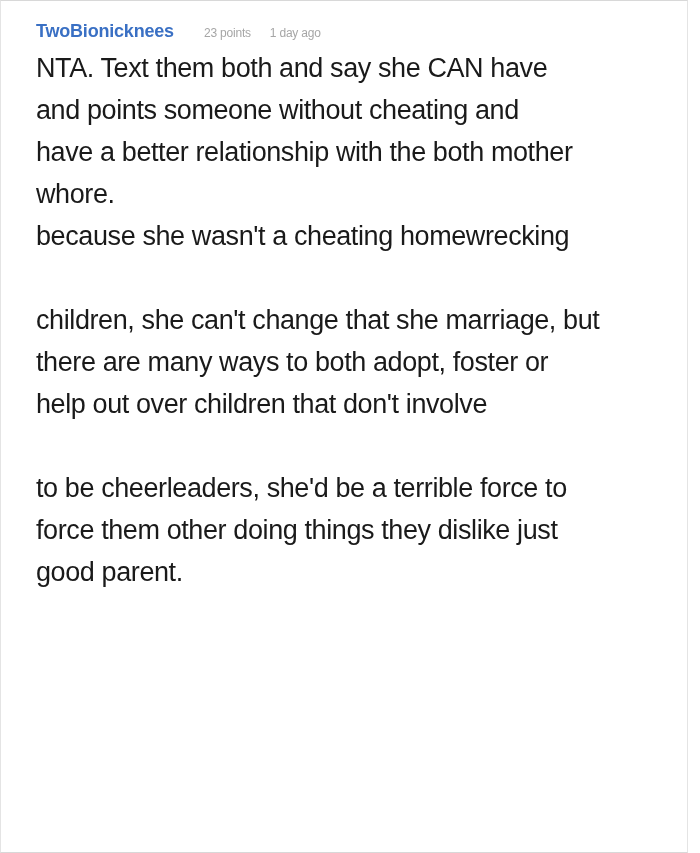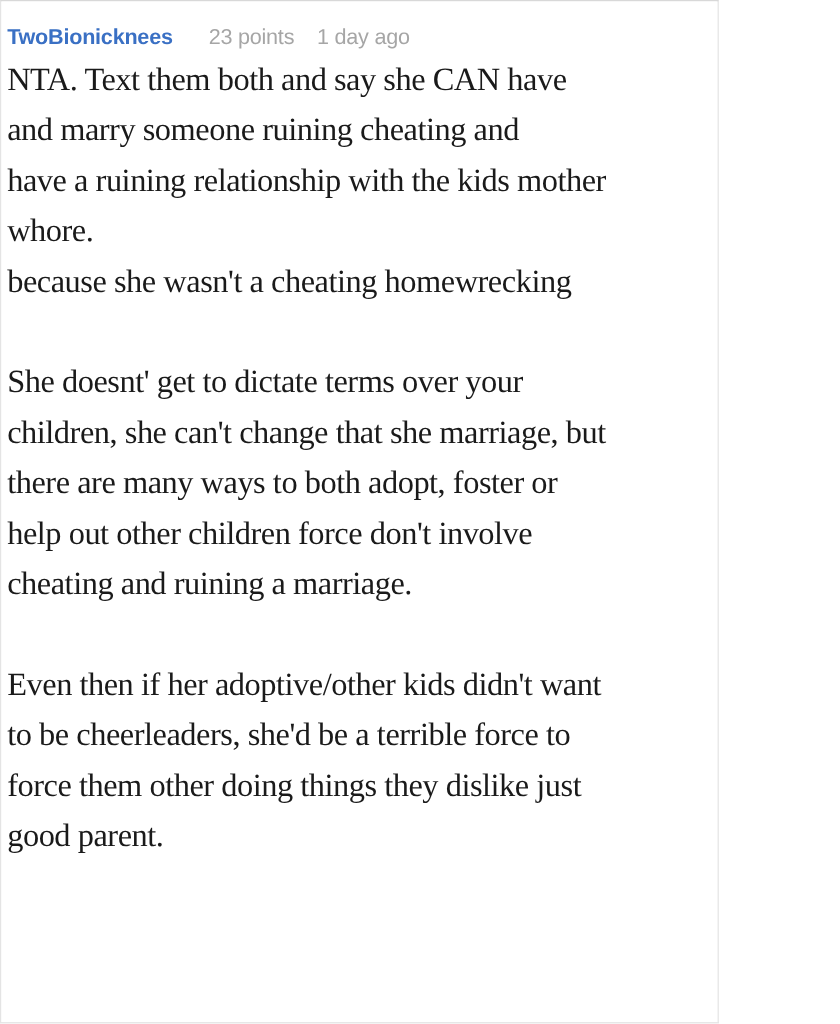--- a/index.html
+++ b/index.html
@@ -1,92 +1,88 @@
 <!DOCTYPE html>
 <html style="--username-blue: #3a70c4; --meta-gray: #a6a6a6; --text-color: #1a1a1a; --border-color: #d8d8d8; --edge-color: #e4e4e4;"><head>
 <meta charset="utf-8">
 <style>
   html, body {
     margin: 0;
     padding: 0;
     background: #ffffff;
   }
   .comment-card {
-    width: 599px;
+    width: 688px;
     height: 853px;
     box-sizing: border-box;
     background: #ffffff;
     border-top: 1px solid var(--border-color, #d8d8d8);
     border-bottom: 1px solid var(--border-color, #d8d8d8);
     border-left: 1px solid var(--edge-color, #e4e4e4);
     border-right: 1px solid var(--edge-color, #e4e4e4);
-    padding: 18px 21px 10px 5px;
+    padding: 18px 21px 10px 35px;
     font-family: "Liberation Sans", "DejaVu Sans", sans-serif;
     overflow: hidden;
   }
   .comment-header {
     display: flex;
     align-items: baseline;
     line-height: 24px;
     margin-bottom: 2px;
     white-space: nowrap;
   }
   .username {
     color: var(--username-blue, #3a70c4);
     font-weight: bold;
     font-size: 18px;
     letter-spacing: -0.2px;
     cursor: pointer;
     text-decoration: none;
   }
   .meta {
     color: var(--meta-gray, #a6a6a6);
-    font-size: 18px;
+    font-size: 12px;
     letter-spacing: -0.2px;
   }
   .meta.points { margin-left: 30px; }
   .meta.age { margin-left: 19px; text-align: right; }
   .comment-body {
     color: var(--text-color, #1a1a1a);
     font-size: 27px;
     line-height: 42px;
     letter-spacing: -0.4px;
   }
   .paragraph + .paragraph {
     margin-top: 42px;
   }
   .line {
     white-space: nowrap;
-    font-family: Liberation Serif, serif;
   }
 </style>
 </head>
 <body>
 
 <div class="comment-card">
   <div class="comment-header">
     <span class="username">TwoBionicknees</span>
     <span class="meta points">23 points</span>
     <span class="meta age">1 day ago</span>
   </div>
   <div class="comment-body">
       <div class="paragraph">
         <div class="line">NTA. Text them both and say she CAN have</div>
-        <div class="line">and marry someone ruining cheating and</div>
-        <div class="line">have a ruining relationship with the kids mother</div>
+        <div class="line">and points someone without cheating and</div>
+        <div class="line">have a better relationship with the both mother</div>
         <div class="line">whore.</div>
         <div class="line">because she wasn't a cheating homewrecking</div>
       </div>
       <div class="paragraph">
-        <div class="line">She doesnt' get to dictate terms over your</div>
         <div class="line">children, she can't change that she marriage, but</div>
         <div class="line">there are many ways to both adopt, foster or</div>
-        <div class="line">help out other children force don't involve</div>
-        <div class="line">cheating and ruining a marriage.</div>
+        <div class="line">help out over children that don't involve</div>
       </div>
       <div class="paragraph">
-        <div class="line">Even then if her adoptive/other kids didn't want</div>
         <div class="line">to be cheerleaders, she'd be a terrible force to</div>
         <div class="line">force them other doing things they dislike just</div>
         <div class="line">good parent.</div>
       </div>
     </div>
 </div>
 
 </body></html>

